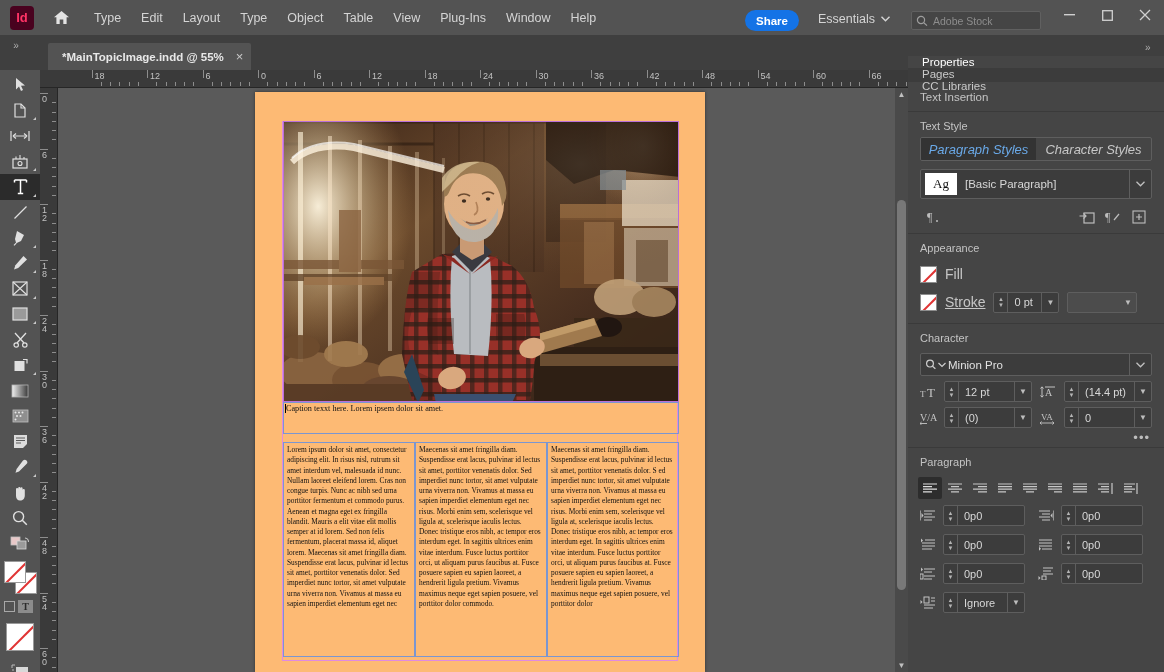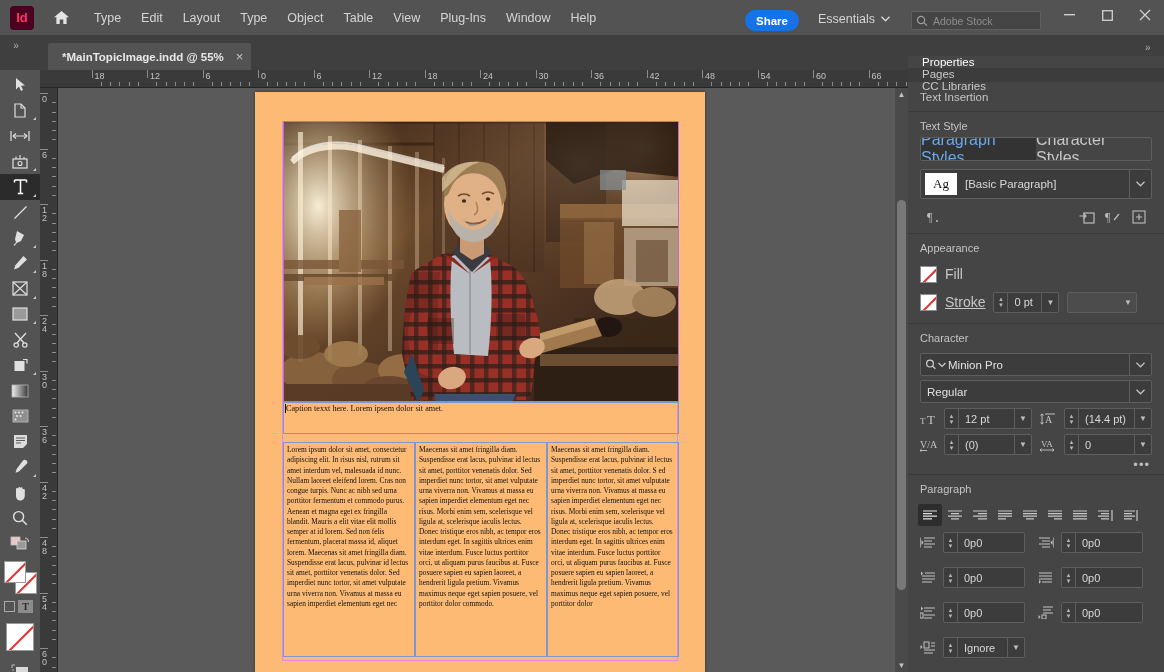--- a/index.html
+++ b/index.html
@@ -216,21 +216,21 @@
   }
   .psub { color: #c4c4c4; font-size: 11px; padding: 6px 0 5px 12px; }
   .divider { height: 1px; background: #3a3a3a; margin: 2px 0; }
 
   .seg {
     margin: 0 12px; height: 24px; display: flex; border: 1px solid #5e5e5e; border-radius: 2px;
     overflow: hidden;
   }
   .seg > div {
     flex: 1; display: flex; align-items: center; justify-content: center;
-    font-size: 16px; color: #c8c8c8; cursor: pointer;
+    font-size: 13px; color: #c8c8c8; cursor: pointer; font-style: italic;
   }
   .seg > div.active { background: #333; color: #6aa9e8; }
 
   .style-row {
     margin: 8px 12px 0; height: 30px; background: #3c3c3c; border: 1px solid #5e5e5e;
     display: flex; align-items: center; border-radius: 2px;
   }
   .ag-box {
     width: 32px; height: 22px; margin-left: 4px; background: #fff; color: #111;
     display: flex; align-items: center; justify-content: center;
@@ -290,21 +290,21 @@
 
   .dots { text-align: right; color: #bdbdbd; font-size: 13px; padding-right: 14px; margin-top: 2px; letter-spacing: 1px; }
 
   .align-row { display: flex; margin: 4px 10px 0; gap: 1px; }
   .align-btn {
     width: 24px; height: 22px; display: flex; align-items: center; justify-content: center;
     cursor: pointer; border-radius: 2px;
   }
   .align-btn.active { background: #2d2d2d; }
 
-  .pgrid { margin: 6px 12px 0; display: flex; flex-wrap: wrap; gap: 14px 8px; }
+  .pgrid { margin: 6px 12px 0; display: flex; flex-wrap: wrap; gap: 8px 8px; }
   .pcell { display: flex; align-items: center; gap: 3px; width: 110px; }
 
   svg { display: block; }
 </style>
 </head>
 <body>
 
 <div class="app">
 
   <div class="menubar">
@@ -967,28 +967,20 @@
           </svg>
       </span>
       <span class="fname">Minion Pro</span>
       <span class="caret-btn">
         <svg width="9" height="6" viewBox="0 0 9 6">
             <path d="M0.5 0.8 L4.5 4.8 L8.5 0.8" stroke="#c0c0c0" stroke-width="1.3" fill="none"></path>
           </svg>
       </span>
     </div>
 
-    <div class="char-font">
-      <span class="fname" style="padding-left:6px">Regular</span>
-      <span class="caret-btn">
-        <svg width="9" height="6" viewBox="0 0 9 6">
-            <path d="M0.5 0.8 L4.5 4.8 L8.5 0.8" stroke="#c0c0c0" stroke-width="1.3" fill="none"></path>
-          </svg>
-      </span>
-    </div>
 
     <div class="grid2">
       <div class="cellg">
         <span class="gicon">
           <svg width="18" height="14" viewBox="0 0 18 14">
               <text x="0" y="12" font-size="9" fill="#c4c4c4" font-family="Liberation Serif, serif">T</text>
               <text x="7" y="12" font-size="13" fill="#c4c4c4" font-family="Liberation Serif, serif">T</text>
             </svg>
         </span>
         <div class="field" style="flex:1">

